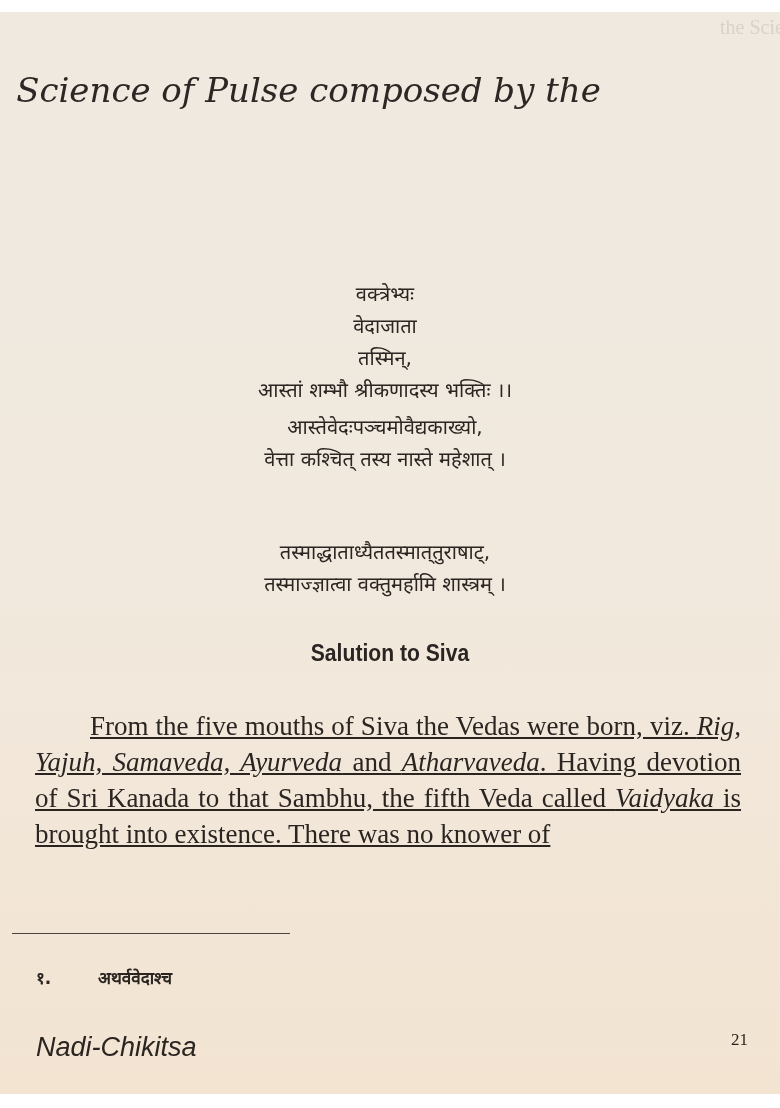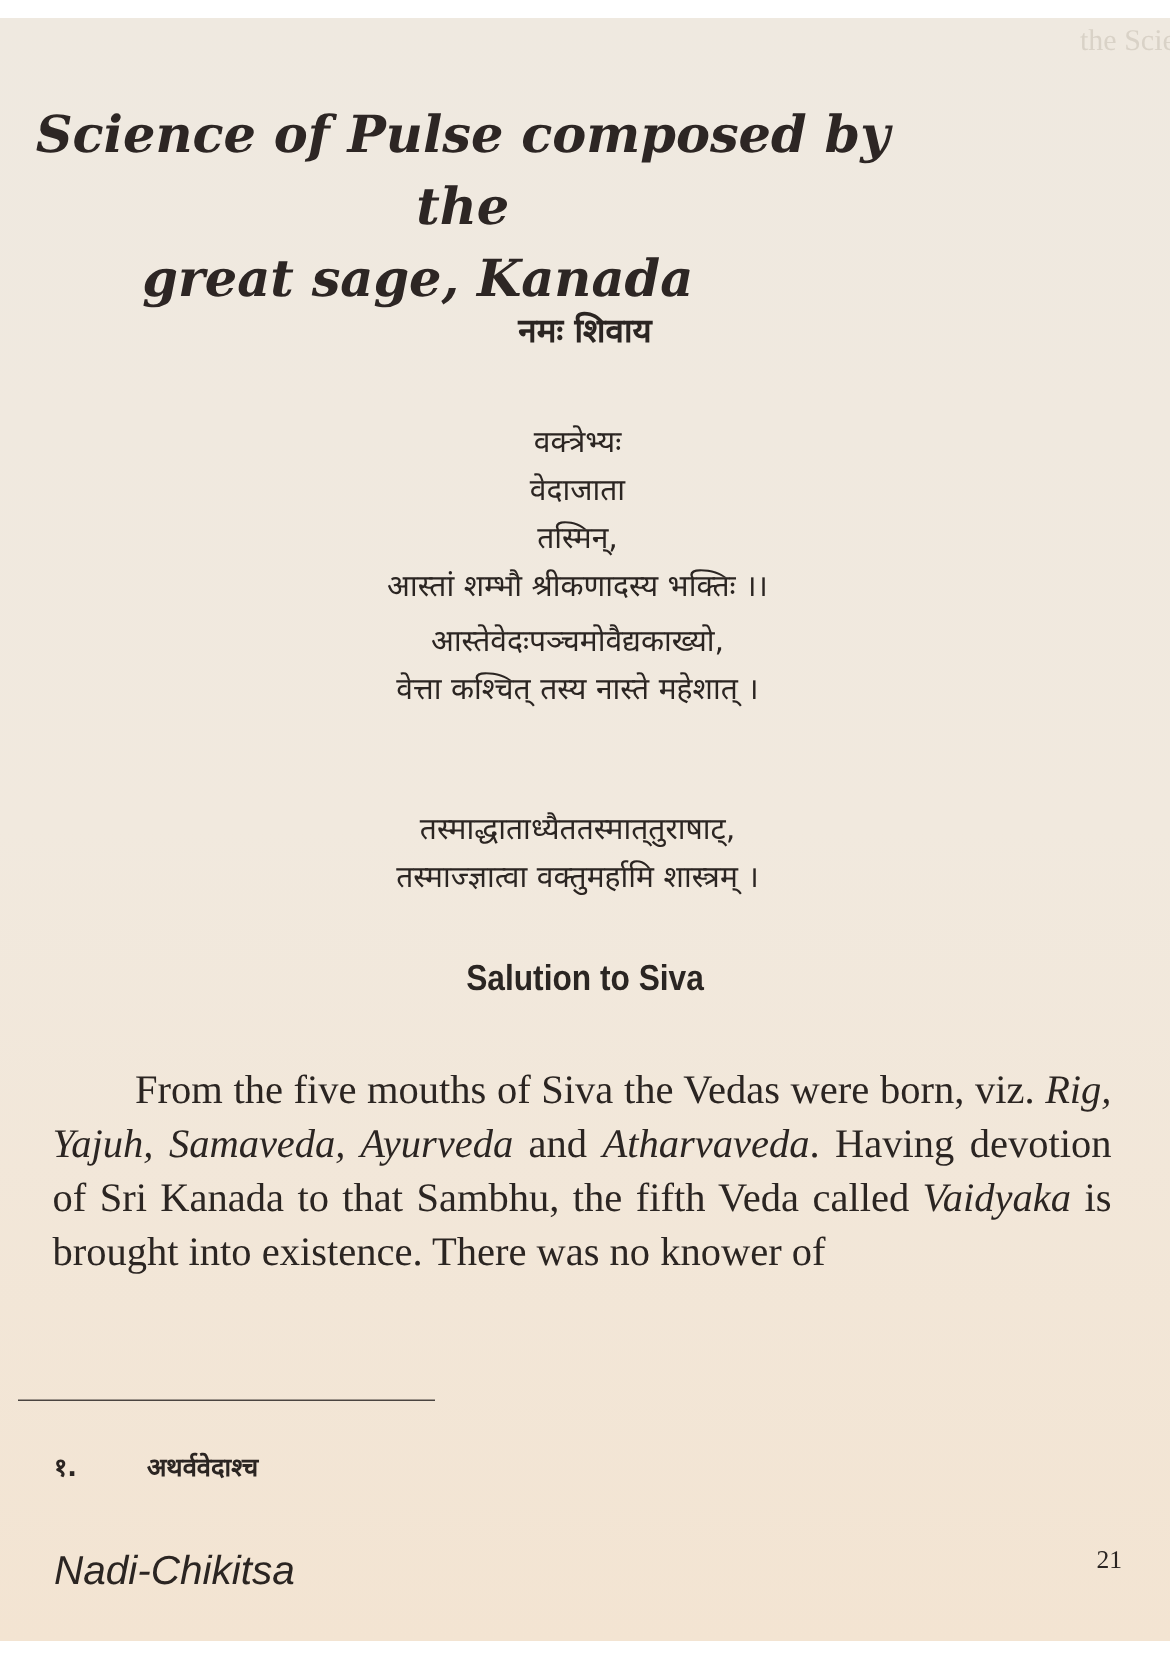--- a/index.html
+++ b/index.html
@@ -5,55 +5,53 @@
   html, body { margin: 0; padding: 0; }
   body { width: 780px; height: 1108px; background: #ffffff; position: relative; overflow: hidden; }
   .page {
     position: absolute; left: 0; top: 12px; width: 780px; height: 1082px;
     background: linear-gradient(180deg, #efe9e0 0%, #f1e9de 50%, #f3e4d2 100%);
     color: #2a2522;
   }
   .ghost { position: absolute; left: 720px; top: 4px; font-family: "Liberation Serif", serif; font-size: 20px; color: #d9d2c7; white-space: nowrap; }
   .title {
     position: absolute; left: 0; width: 617px; top: 54px; text-align: center;
-    font-family: "DejaVu Serif", serif; font-style: italic; font-weight: bold;
+    font-family: "DejaVu Serif", serif; font-style: italic; font-weight: normal;
     font-size: 34px; line-height: 48px; color: #2d2624;
   }
   .title span { display: block; }
   .title .l2 { padding-right: 60px; }
   .skt { font-family: "DejaVu Sans", sans-serif; color: #2b2522; }
   .invocation { position: absolute; left: 0; width: 780px; top: 192px; text-align: center; font-size: 22px; font-weight: bold; }
   .verse { position: absolute; left: 207px; width: 356px; font-size: 20px; line-height: 32px; }
   .verse .line { display: flex; justify-content: center; white-space: nowrap; }
   .v1 { top: 266px; }
   .v2 { top: 399px; }
   .v3 { top: 524px; }
   .heading { position: absolute; left: 0; width: 780px; top: 627px; text-align: center; font-family: "Liberation Sans", sans-serif; font-weight: bold; font-size: 24px; color: #2a2522; transform: scaleX(0.88); }
-  .para { position: absolute; left: 35px; width: 706px; top: 696px; font-family: "Liberation Serif", serif; font-size: 27px; line-height: 36px; text-align: justify; color: #2b2522; }
+  .para { position: absolute; left: 35px; width: 706px; top: 696px; font-family: "Liberation Serif", serif; font-size: 27px; line-height: 36px; text-align: justify; color: #2b2522; text-decoration: underline; }
   .para .indent { padding-left: 55px; }
   .para i { font-style: italic; }
   .rule { position: absolute; left: 12px; top: 921px; width: 278px; border-top: 1.5px solid #4a4440; }
   .footnote { position: absolute; left: 36px; top: 954px; font-size: 17px; font-weight: bold; }
   .footnote .num { display: inline-block; width: 56px; }
   .footer-left { position: absolute; left: 36px; top: 1020px; font-family: Liberation Sans, sans-serif; font-style: italic; font-size: 27px; color: #2b2522; }
   .footer-right { position: absolute; right: 32px; top: 1018px; font-family: "Liberation Serif", serif; font-size: 17px; color: #2b2522; }
   .sup { font-size: 11px; vertical-align: super; }
 </style>
 </head>
 <body>
 
 <div class="page">
   <div class="ghost">the Science of pulses</div>
 
   <div class="title">
     <span class="l1">Science of Pulse composed by the</span>
-    <span class="l2">great sage, Kanada</span>
   </div>
 
-  <div class="invocation skt">नमः शिवाय</div>
 
   <div class="verse skt v1">
     <div class="line">
       <span>वक्त्रेभ्यः</span>
     </div>
     <div class="line">
       <span>वेदा</span>
       <span>जाता</span>
     </div>
     <div class="line">

